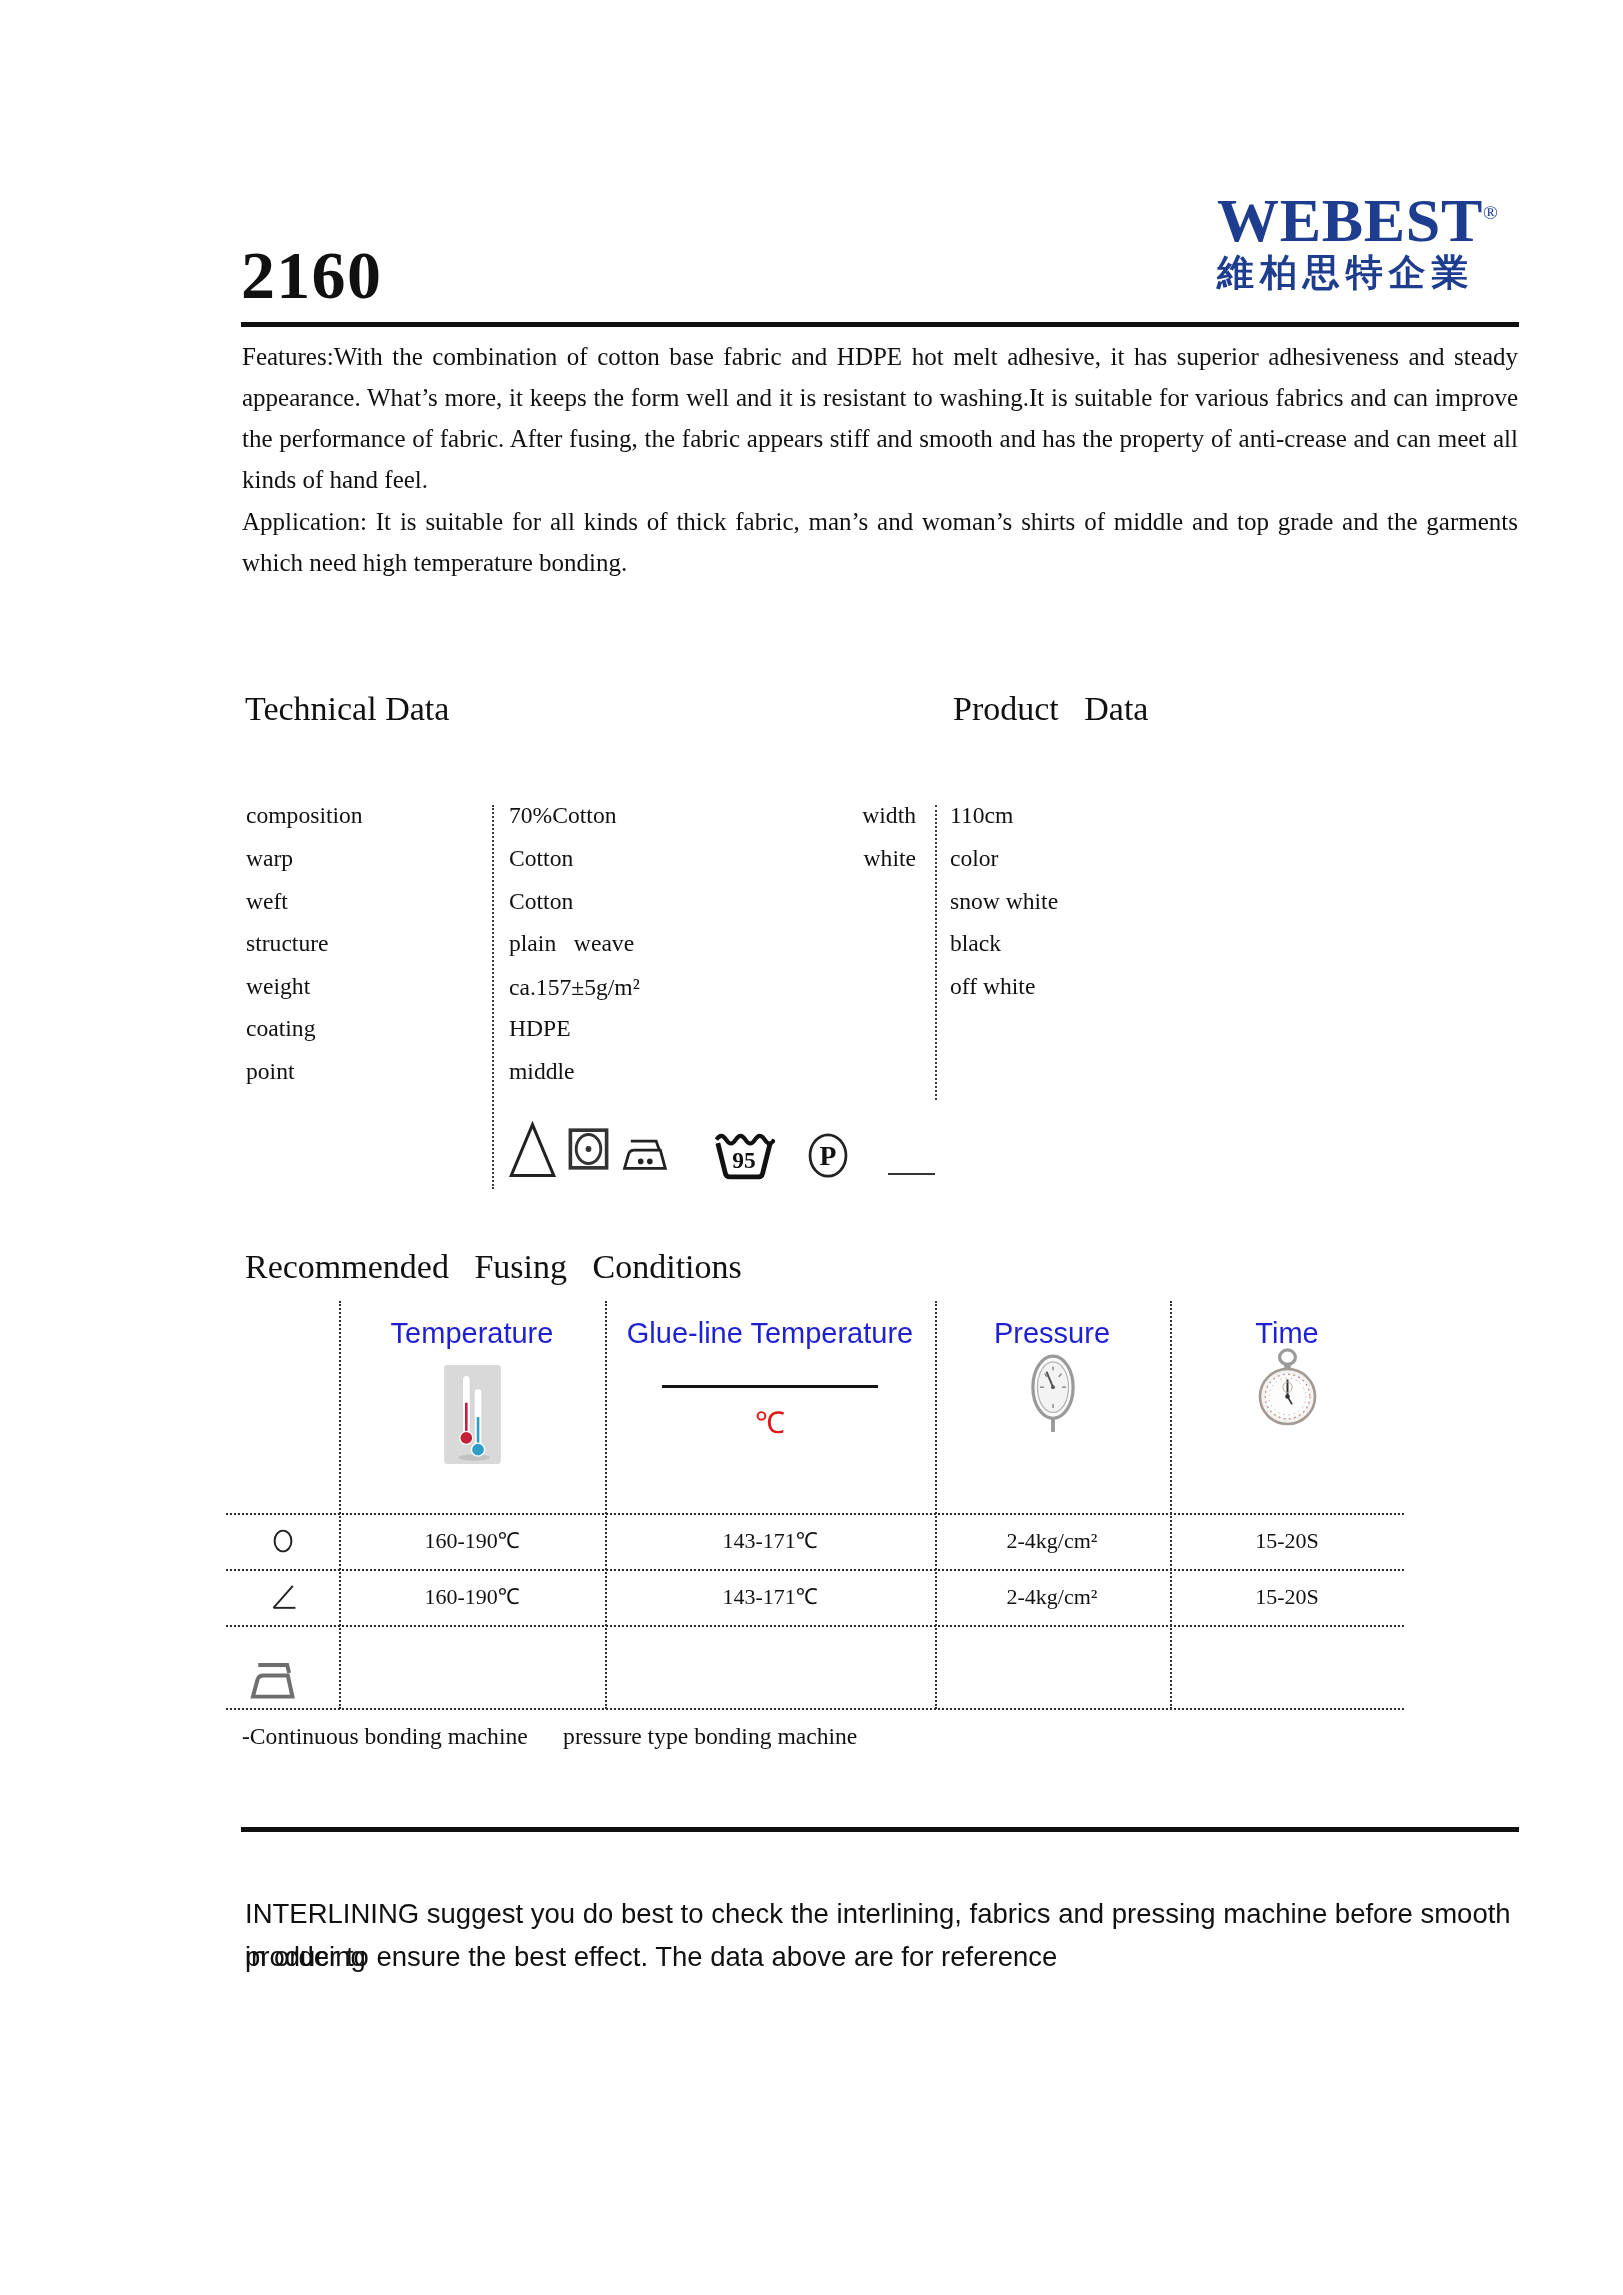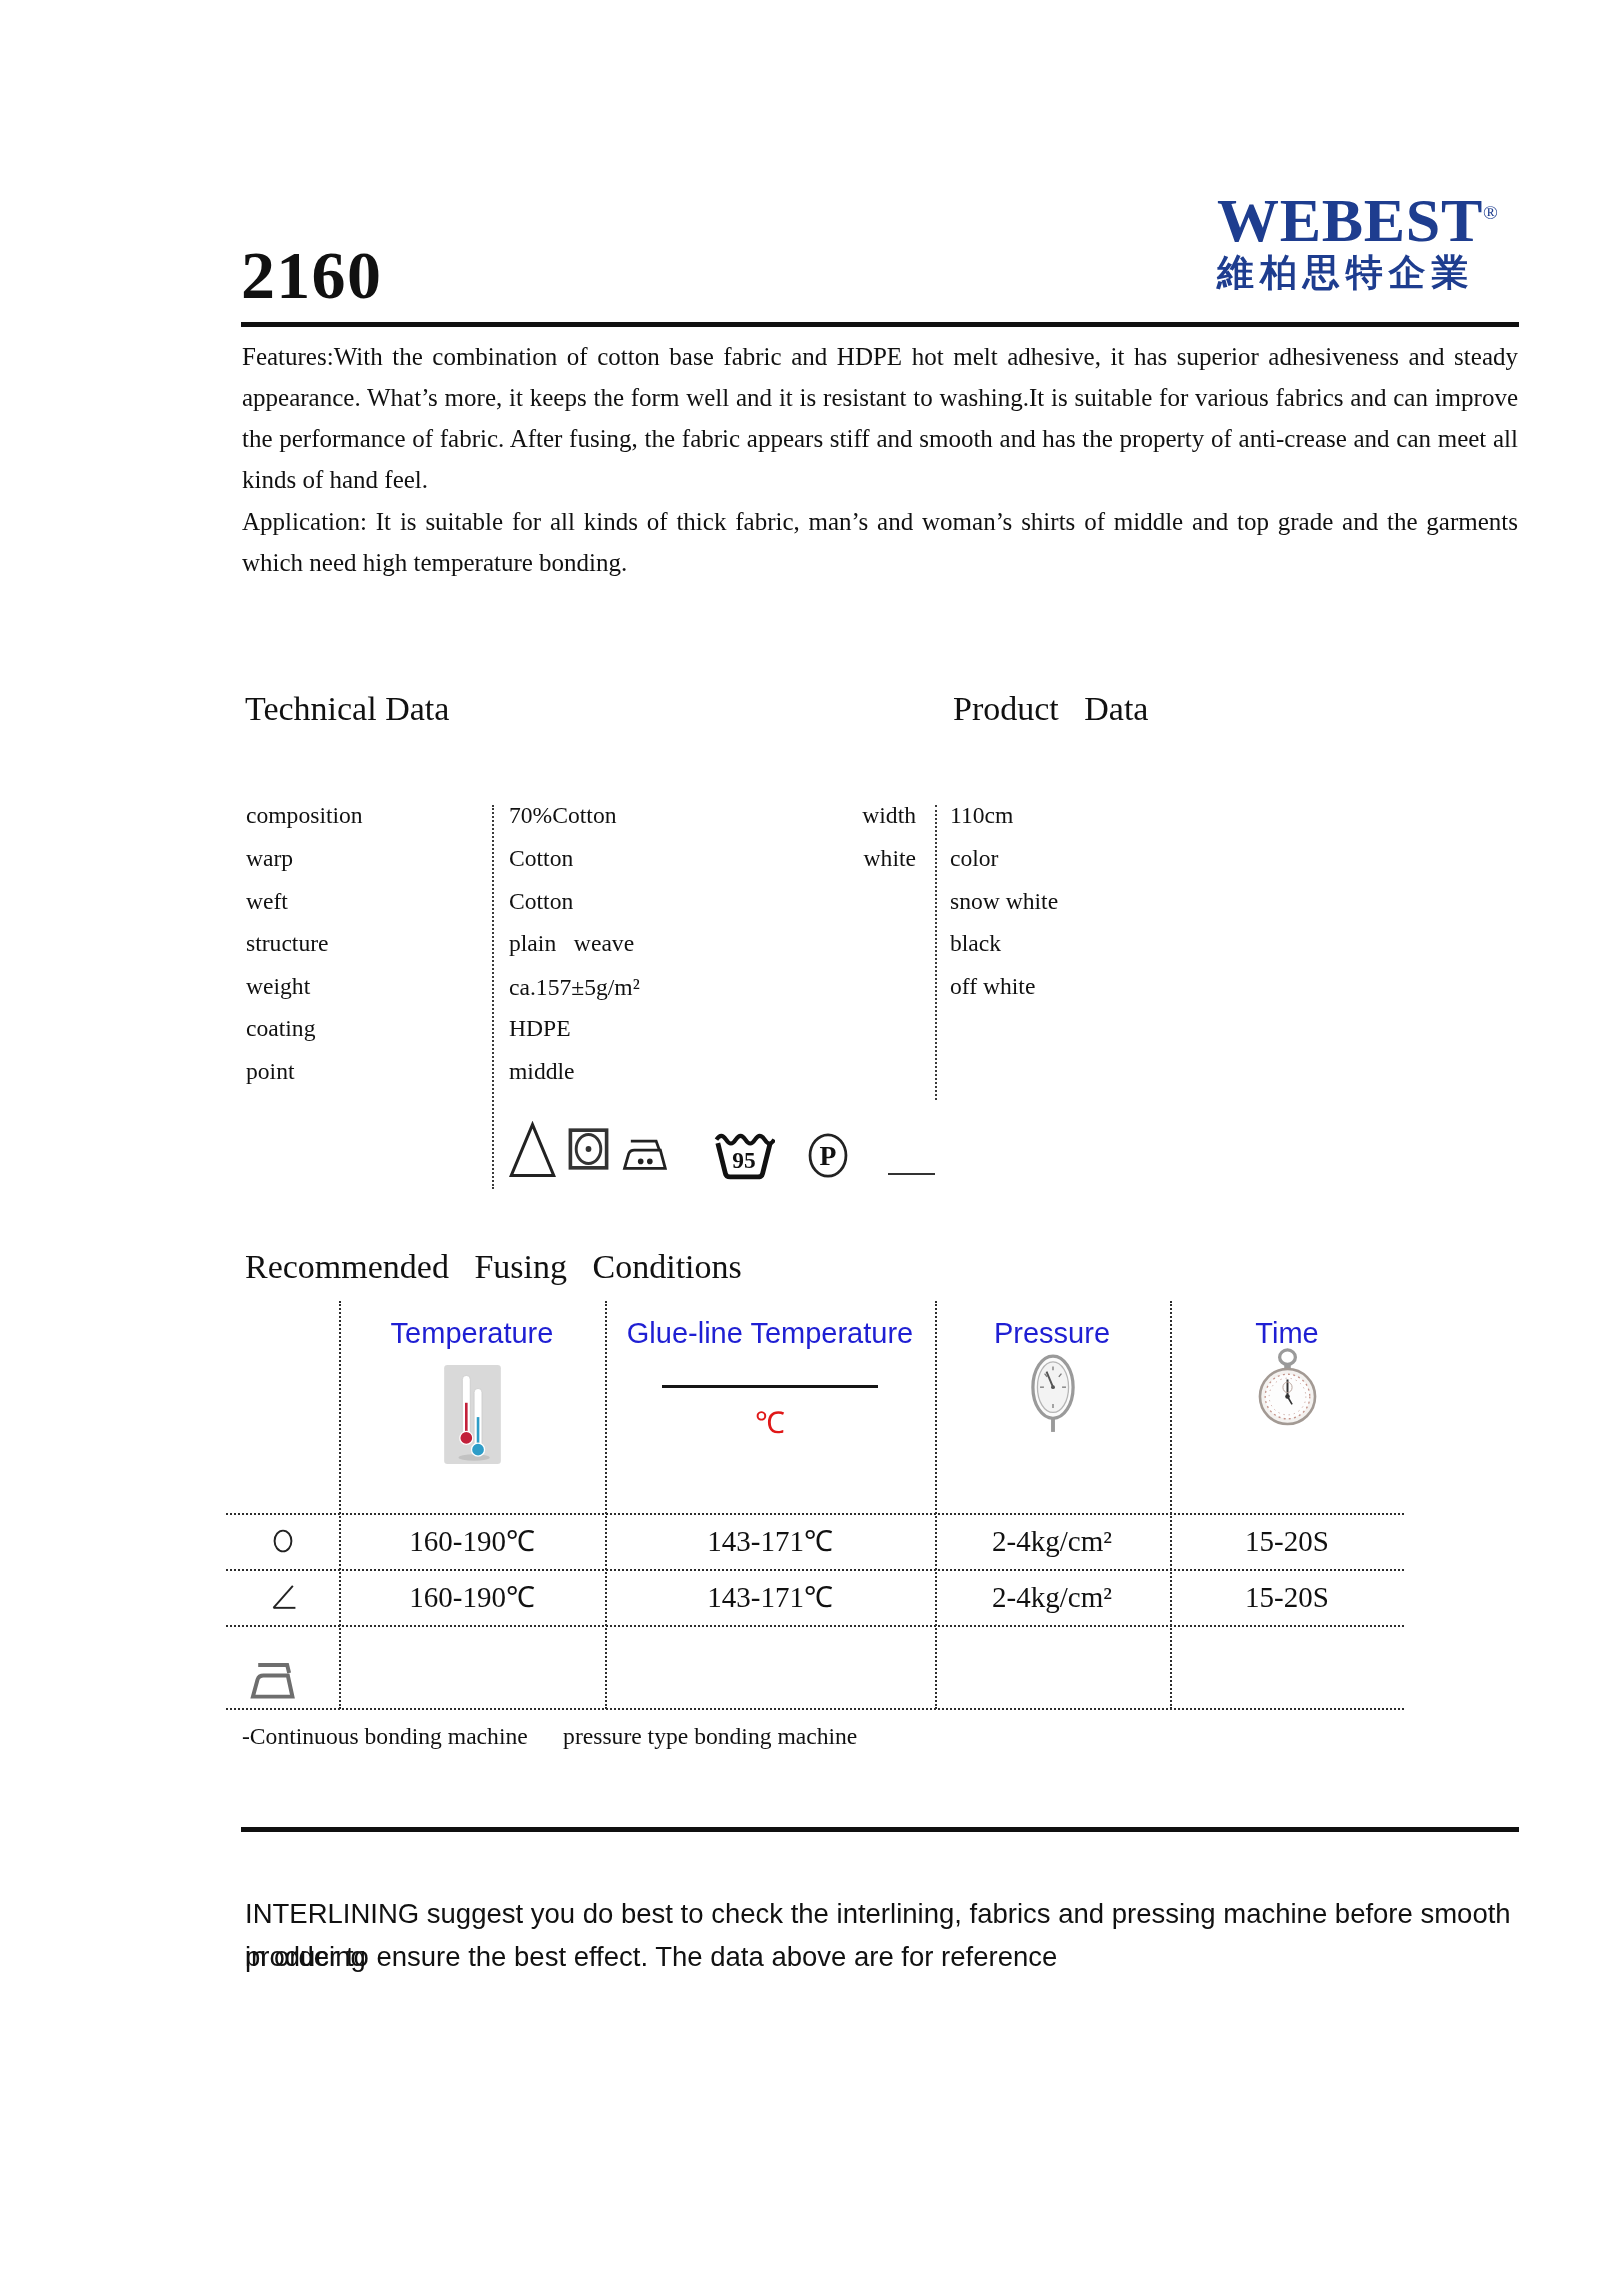--- a/index.html
+++ b/index.html
@@ -24,21 +24,21 @@
   .h-section { font-size:34px; }
 
   .t-label { font-size:23.6px; }
   .t-value { font-size:23.6px; }
   .dotline-v { border-left:2px dotted #3a3a3a; width:0; }
   .dashline-v { border-left:2px dotted #2c2c2c; width:0; }
   .dotline-h { border-top:2.6px dotted #2c2c2c; height:0; }
 
   .fuse-head { font-size:29px; color:#1f1fd3; text-align:center;
                font-family:"Liberation Sans", sans-serif; }
-  .fuse-cell { font-size:29px; text-align:center; }
+  .fuse-cell { font-size:22px; text-align:center; }
   .celsius-red { color:#e01818; font-size:30px; }
 
   .footnote { font-size:23.6px; }
   .disc-line { font-size:27.5px; line-height:43px; font-family:"Liberation Sans", sans-serif; }
 
   svg { display:block; }
 </style>
 </head>
 <body>
 

